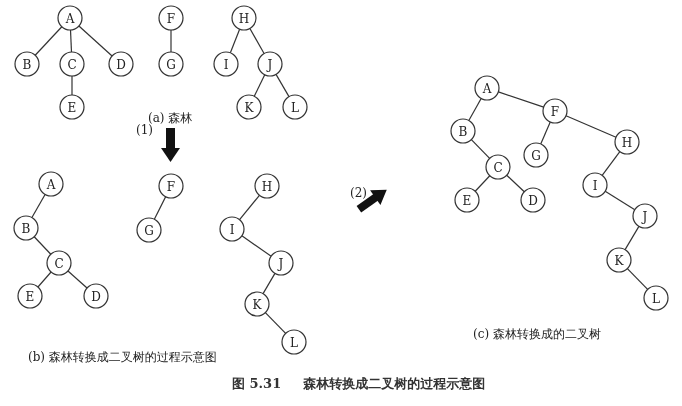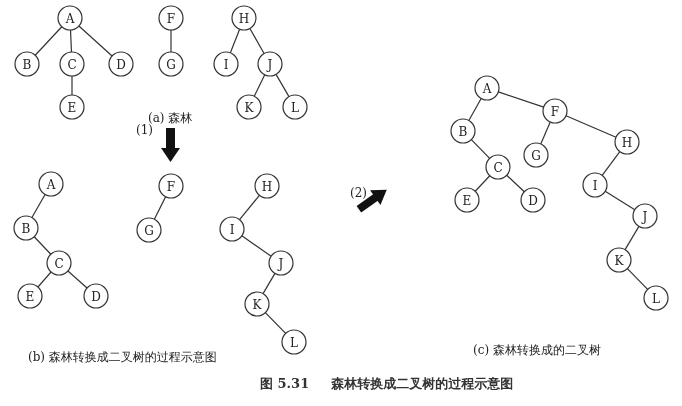--- a/index.html
+++ b/index.html
@@ -1,20 +1,20 @@
 <!DOCTYPE html>
 <html><head>
 <meta charset="utf-8">
 <style>
   html, body { margin:0; padding:0; background:#ffffff; }
   body { width:682px; height:406px; position:relative; overflow:hidden; font-family:"DejaVu Serif", serif; }
   svg { position:absolute; left:0; top:0; }
   .caption { position:absolute; font-size:12px; color:#222; white-space:nowrap; }
   .fig-caption { position:absolute; font-size:13px; font-weight:bold; color:#333; white-space:nowrap; left:232px; top:375px; }
-  .fig-caption .num { margin-right:22px;margin-left:28px; }
+  .fig-caption .num { margin-right:22px; }
 </style>
 </head>
 <body>
 
 <svg id="canvas" width="682" height="406">
   <g id="g-forest">
       <line x1="61.80539346322474" y1="26.766323271899118" x2="35.19460653677526" y2="55.23367672810088" stroke="#333333" stroke-width="1.2"></line>
       <line x1="70.52124669131568" y1="29.988673900260714" x2="71.47875330868432" y2="52.011326099739286" stroke="#333333" stroke-width="1.2"></line>
       <line x1="78.91083668282381" y1="26.037225243331278" x2="112.08916331717619" y2="55.96277475666872" stroke="#333333" stroke-width="1.2"></line>
       <line x1="72" y1="76" x2="72" y2="95" stroke="#333333" stroke-width="1.2"></line>
@@ -129,16 +129,16 @@
   <g transform="translate(372,200) rotate(-35)">
     <rect x="-16" y="-4" width="22" height="8" fill="#111"></rect>
     <polygon points="4,-9 4,9 18,0" fill="#111"></polygon>
   </g>
 </svg>
 
 <div class="caption" style="left:148px;top:110px;">(a) 森林</div>
 <div class="caption" style="left:136px;top:123px;">(1)</div>
 <div class="caption" style="left:350px;top:186px;">(2)</div>
 <div class="caption" style="left:28px;top:349px;">(b) 森林转换成二叉树的过程示意图</div>
-<div class="caption" style="left:473px;top:342px;">(c) 森林转换成的二叉树</div>
+<div class="caption" style="left:473px;top:326px;">(c) 森林转换成的二叉树</div>
 <div class="fig-caption">
   <span class="num">图 5.31</span><span>森林转换成二叉树的过程示意图</span>
 </div>
 
 </body></html>

